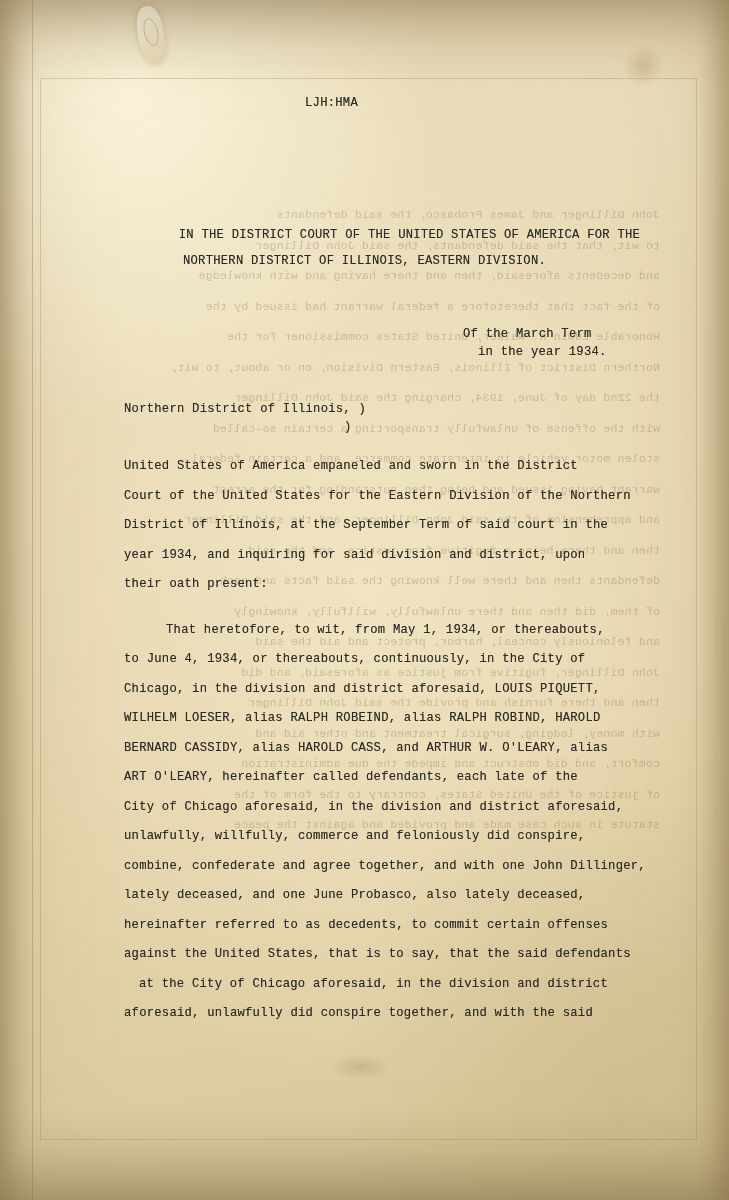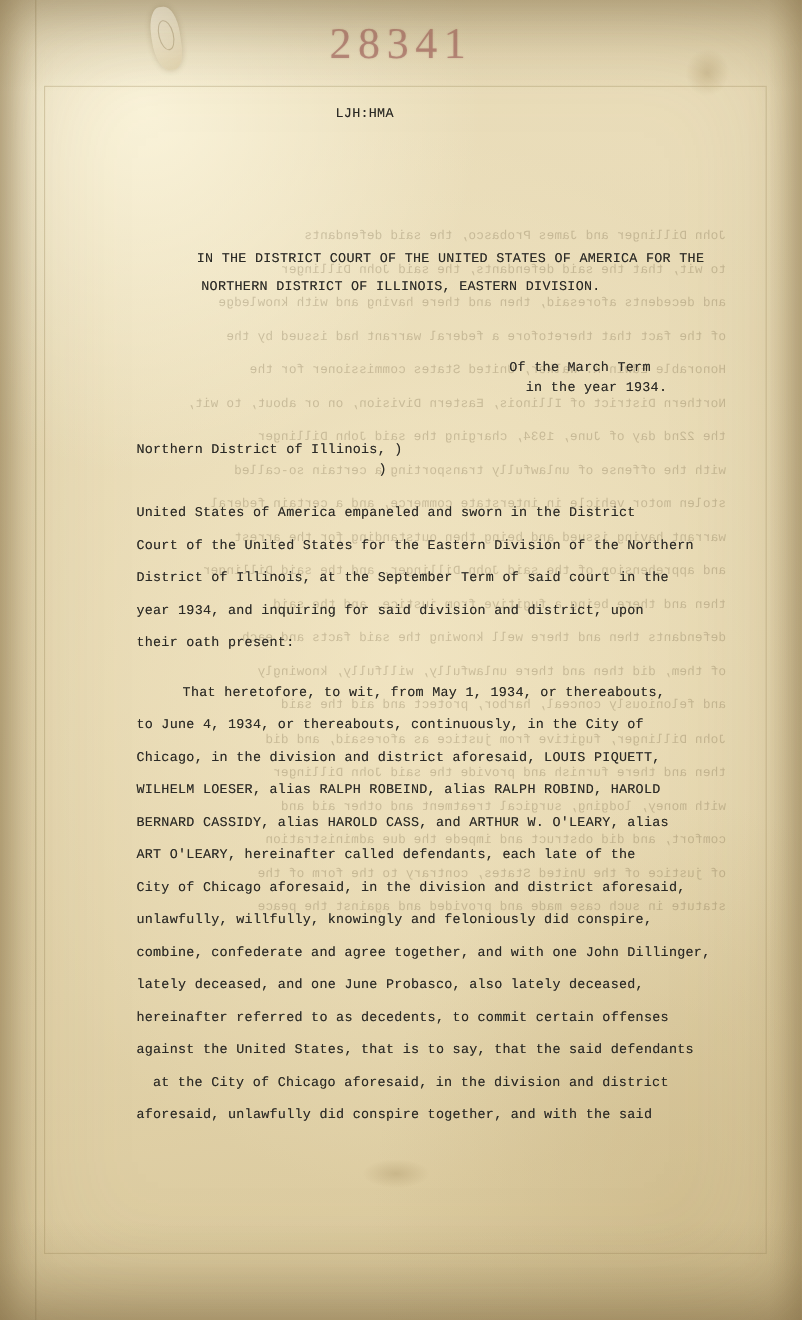--- a/index.html
+++ b/index.html
@@ -203,21 +203,20 @@
 defendants then and there well knowing the said facts and each
 of them, did then and there unlawfully, willfully, knowingly
 and feloniously conceal, harbor, protect and aid the said
 John Dillinger, fugitive from justice as aforesaid, and did
 then and there furnish and provide the said John Dillinger
 with money, lodging, surgical treatment and other aid and
 comfort, and did obstruct and impede the due administration
 of justice of the United States, contrary to the form of the
 statute in such case made and provided and against the peace</div>
 
-  <div id="stamp-number">28341</div>
 
   <div id="typed">
     <div class="tline" id="initials">LJH:HMA</div>
 
     <div class="tline court-line" id="court1">IN THE DISTRICT COURT OF THE UNITED STATES OF AMERICA FOR THE</div>
     <div class="tline court-line" id="court2">NORTHERN DISTRICT OF ILLINOIS, EASTERN DIVISION.</div>
 
     <div class="tline" id="term1">Of the March Term</div>
     <div class="tline" id="term2">in the year 1934.</div>
 
@@ -230,21 +229,21 @@
         <div class="tline body-line" style="top: 518px;">District of Illinois, at the September Term of said court in the</div>
         <div class="tline body-line" style="top: 547.5px;">year 1934, and inquiring for said division and district, upon</div>
         <div class="tline body-line" style="top: 577px;">their oath present:</div>
         <div class="tline body-line indent" style="top: 622.725px; left: 166px;">That heretofore, to wit, from May 1, 1934, or thereabouts,</div>
         <div class="tline body-line" style="top: 652.225px;">to June 4, 1934, or thereabouts, continuously, in the City of</div>
         <div class="tline body-line" style="top: 681.725px;">Chicago, in the division and district aforesaid, LOUIS PIQUETT,</div>
         <div class="tline body-line" style="top: 711.225px;">WILHELM LOESER, alias RALPH ROBEIND, alias RALPH ROBIND, HAROLD</div>
         <div class="tline body-line" style="top: 740.725px;">BERNARD CASSIDY, alias HAROLD CASS, and ARTHUR W. O'LEARY, alias</div>
         <div class="tline body-line" style="top: 770.225px;">ART O'LEARY, hereinafter called defendants, each late of the</div>
         <div class="tline body-line" style="top: 799.725px;">City of Chicago aforesaid, in the division and district aforesaid,</div>
-        <div class="tline body-line" style="top: 829.225px;">unlawfully, willfully, knowingly and feloniously did conspire,</div>
+        <div class="tline body-line" style="top: 829.225px;">unlawfully, willfully, commerce and feloniously did conspire,</div>
         <div class="tline body-line" style="top: 858.725px;">combine, confederate and agree together, and with one John Dillinger,</div>
         <div class="tline body-line" style="top: 888.225px;">lately deceased, and one June Probasco, also lately deceased,</div>
         <div class="tline body-line" style="top: 917.725px;">hereinafter referred to as decedents, to commit certain offenses</div>
         <div class="tline body-line" style="top: 947.225px;">against the United States, that is to say, that the said defendants</div>
         <div class="tline body-line" style="top: 976.725px; margin-left: 15px;">at the City of Chicago aforesaid, in the division and district</div>
         <div class="tline body-line" style="top: 1006.23px;">aforesaid, unlawfully did conspire together, and with the said</div>
       </div>
   </div>
 
   <div id="vignette"></div>

